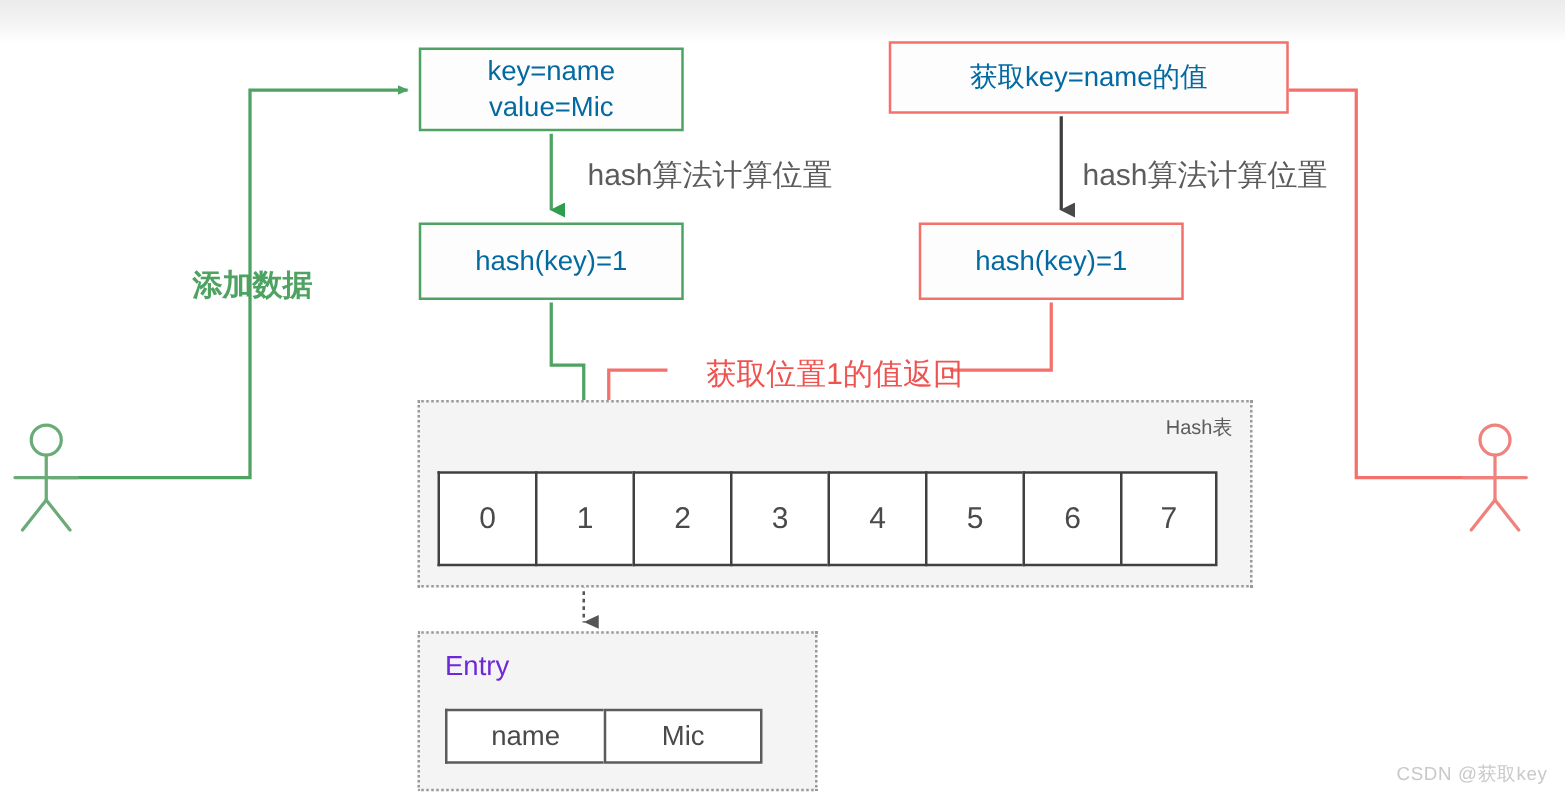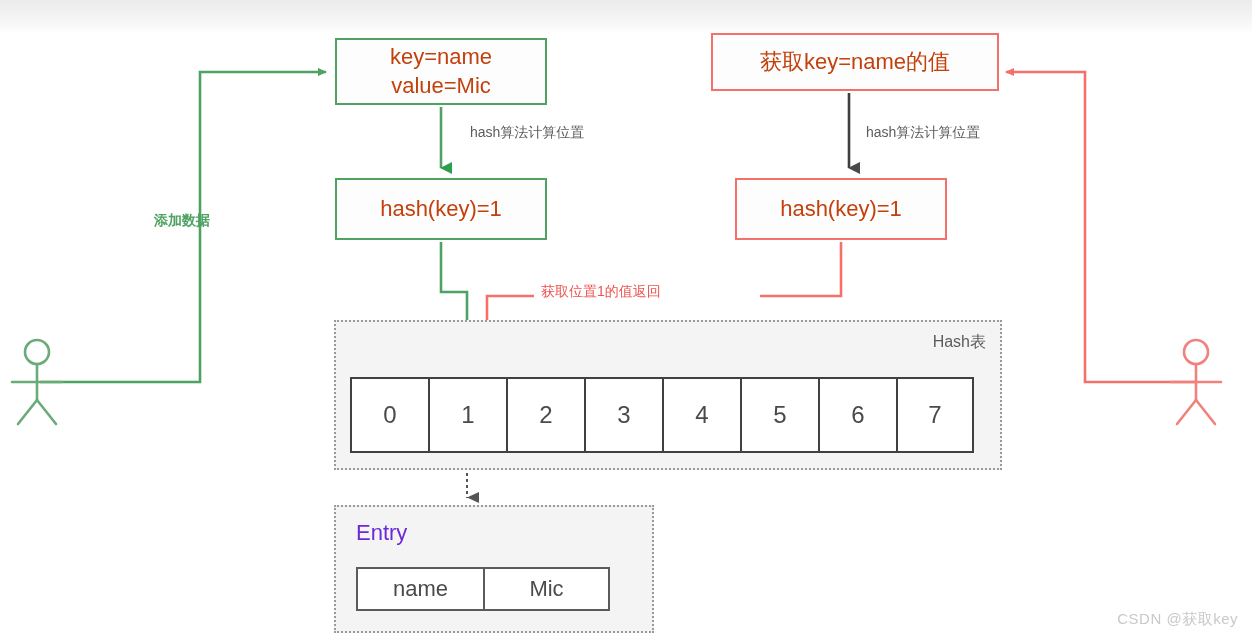--- a/index.html
+++ b/index.html
@@ -23,56 +23,56 @@
     pointer-events: none;
   }
   .node {
     position: absolute;
     box-sizing: border-box;
     display: flex;
     align-items: center;
     justify-content: center;
     text-align: center;
     background: #fdfdfd;
-    color: #c2410c;
+    color: #0369a1;
     line-height: 1.3;
     white-space: pre-line;
   }
   .node.green  { border: 2px solid #4ea262; }
   .node.red    { border: 2px solid #f4706b; }
 
   #box-kv {
     left: 335px; top: 38px;
     width: 212px; height: 67px;
     font-size: 22px;
   }
   #box-get {
     left: 711px; top: 33px;
-    width: 288px; height: 58px;
+    width: 320px; height: 58px;
     font-size: 22px;
   }
   #box-hash-left {
     left: 335px; top: 178px;
     width: 212px; height: 62px;
     font-size: 22px;
   }
   #box-hash-right {
     left: 735px; top: 178px;
     width: 212px; height: 62px;
     font-size: 22px;
   }
 
   .edge-label {
     position: absolute;
-    font-size: 14px;
+    font-size: 24px;
     color: #5c5c5c;
     white-space: nowrap;
     background: transparent;
   }
-  .edge-label.red-label { color: #ef5350; }
+  .edge-label.red-label { color: #ef5350; margin-left: 24px; }
   .edge-label.green-label { color: #4ea262; }
 
   #lbl-hash-left  { left: 470px; top: 124px; }
   #lbl-hash-right { left: 866px; top: 124px; }
   #lbl-add        { left: 154px; top: 212px; font-weight: bold; }
   #lbl-return     { left: 541px; top: 283px; }
 
   
   #hash-container {
     position: absolute;

